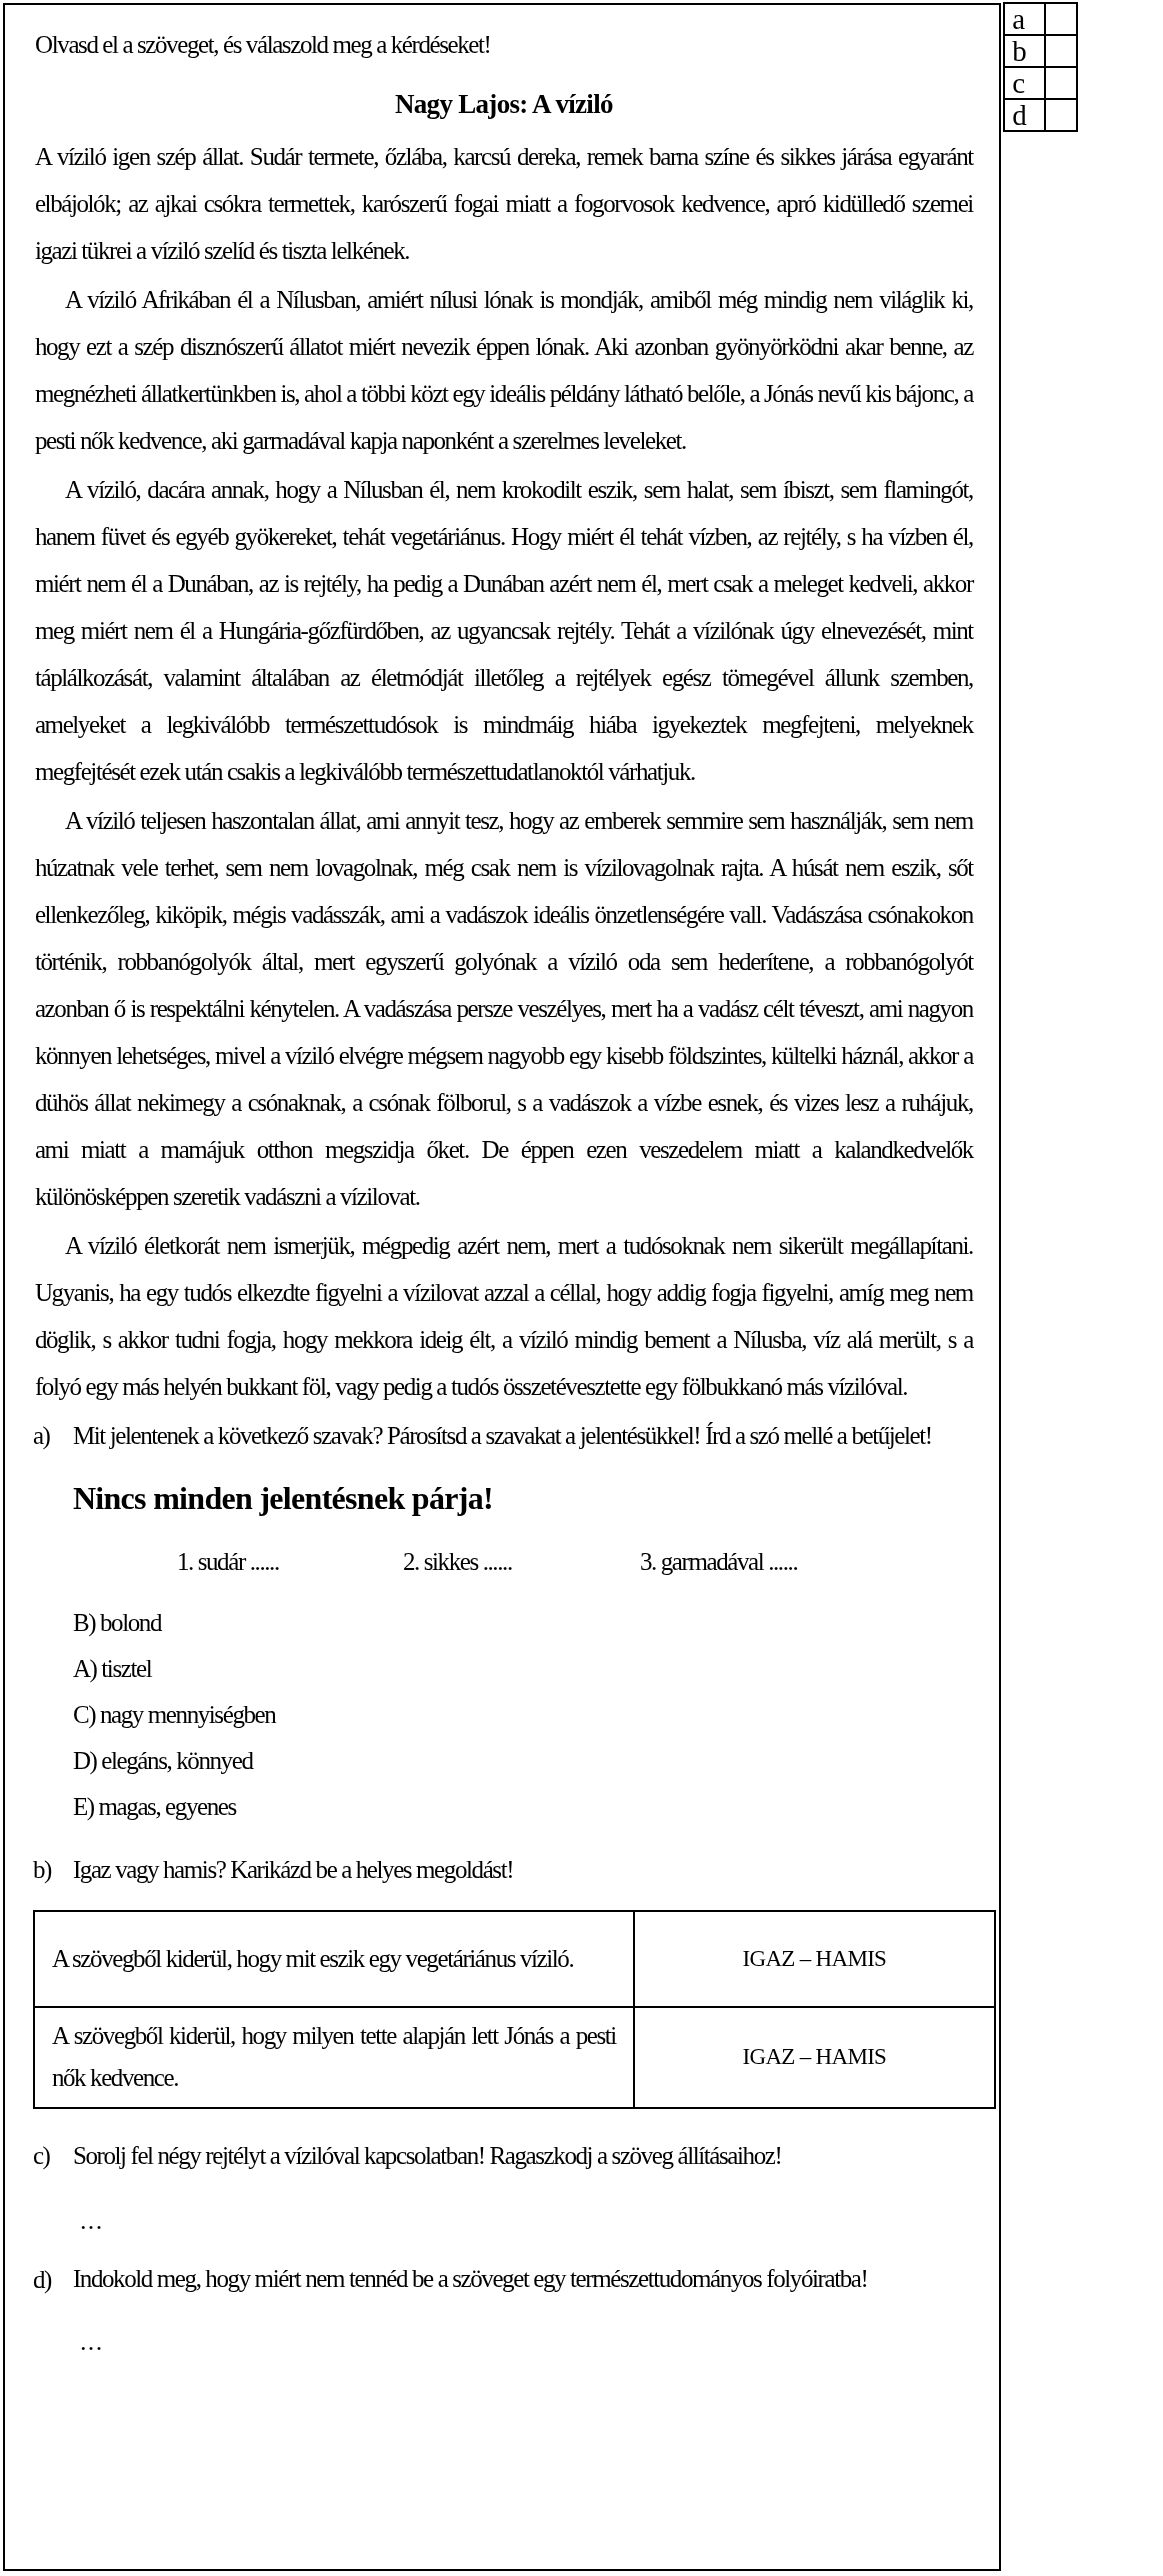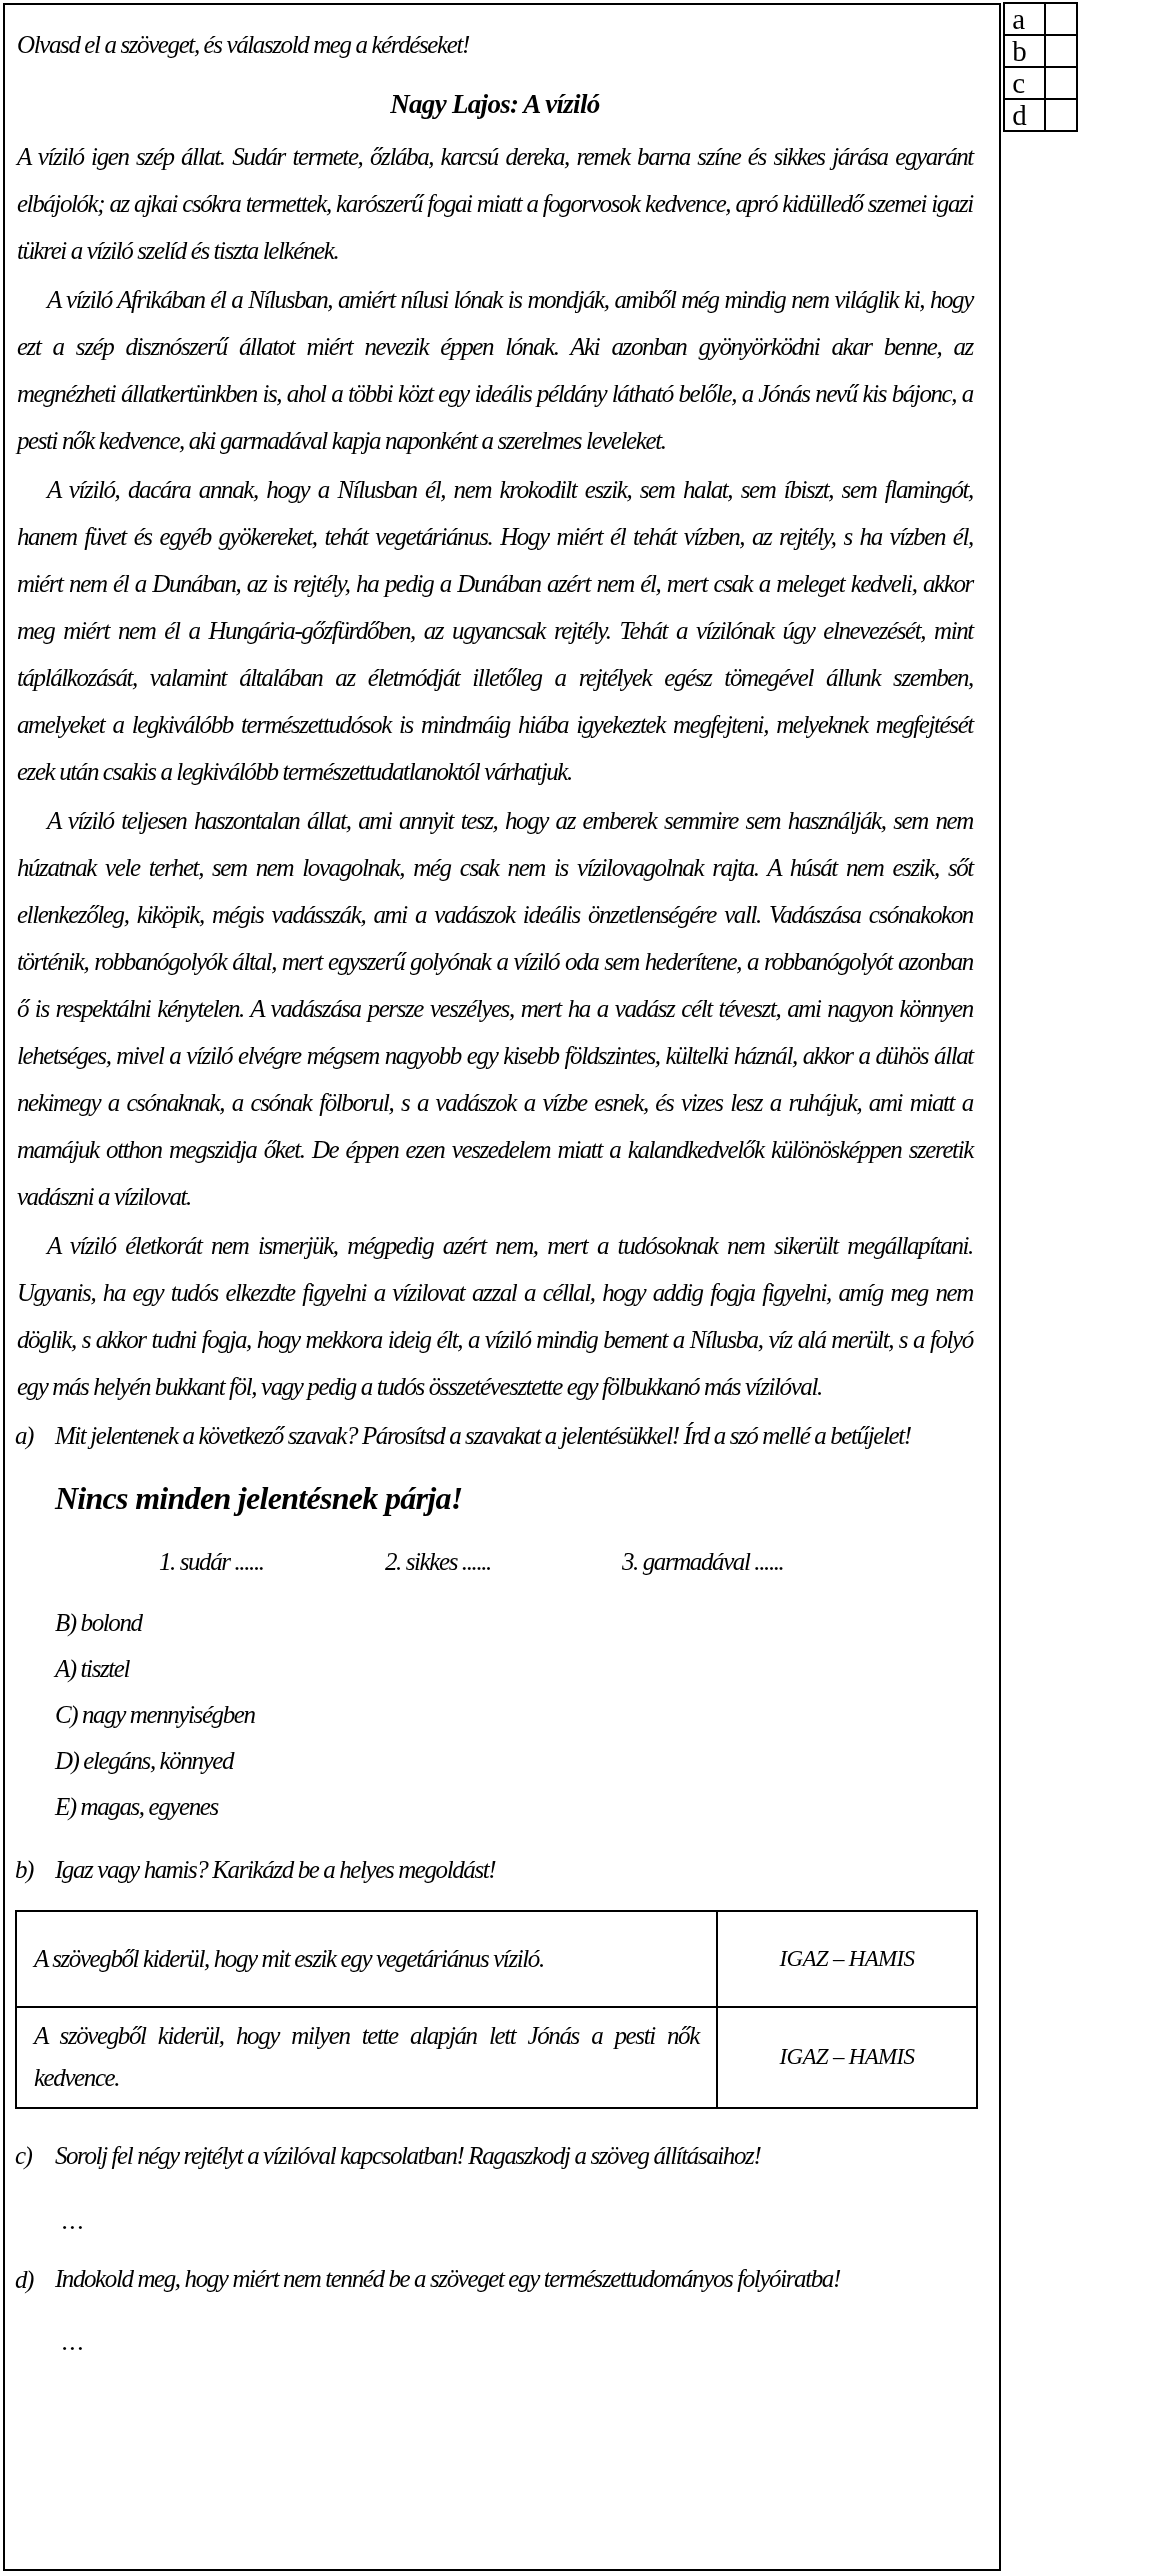--- a/index.html
+++ b/index.html
@@ -3,21 +3,21 @@
 <meta charset="utf-8">
 <style>
   html,body{margin:0;padding:0;background:#ffffff;}
   body{
     width:1163px;height:2576px;position:relative;
     font-family:"Liberation Serif", serif;color:#000;
   }
   .main-box{
     position:absolute;left:2.9px;top:2.9px;width:998px;height:2568px;
     border:2.9px solid #000;box-sizing:border-box;
-    padding:10px 24px 0 10px;overflow:hidden;font-style:italic;
+    padding:10px 24px 0 28px;overflow:hidden;
   }
   .intro{font-size:25px;letter-spacing:-1.4px;line-height:47px;margin:5.7px 0 0 2.2px;}
   .doc-title{
     text-align:center;font-weight:bold;font-size:27px;letter-spacing:-0.7px;
     line-height:37px;margin:18.7px 0 0 0;
   }
   .bodytext{margin-top:10px;}
   .bodytext p{
     font-size:25px;letter-spacing:-1.4px;line-height:47px;
     text-align:justify;margin:2px;
@@ -39,21 +39,21 @@
   .opts{margin:14.4px 0 0 40px;}
   .opts div{font-size:25px;letter-spacing:-1.4px;line-height:46px;}
   .q-b{margin-top:16px;}
   table.tf{
     border-collapse:collapse;margin:17px 0 0 0;width:963px;table-layout:fixed;
   }
   table.tf td{
     border:2.9px solid #000;font-size:25px;letter-spacing:-1.4px;
     vertical-align:middle;box-sizing:border-box;
   }
-  table.tf td.stmt{width:701px;padding:4.3px 17px;text-align:justify;line-height:42px;margin-left:16px;}
+  table.tf td.stmt{width:600px;padding:4.3px 17px;text-align:justify;line-height:42px;margin-left:16px;}
   table.tf td.ans{text-align:center;font-size:23px;letter-spacing:-0.7px;}
   table.tf tr.r1 td{height:96px;}
   table.tf tr.r2 td{height:101px;}
   .q-c{margin-top:23px;}
   .dots{font-size:26px;letter-spacing:1.4px;line-height:43px;margin:20px 0 0 47px;}
   .q-d{margin-top:14.4px;}
   .q-d .txt{line-height:46px;}
   .dots-d{margin-top:17px;}
   .corner-table{
     position:absolute;left:1003px;top:2.2px;border-collapse:collapse;

